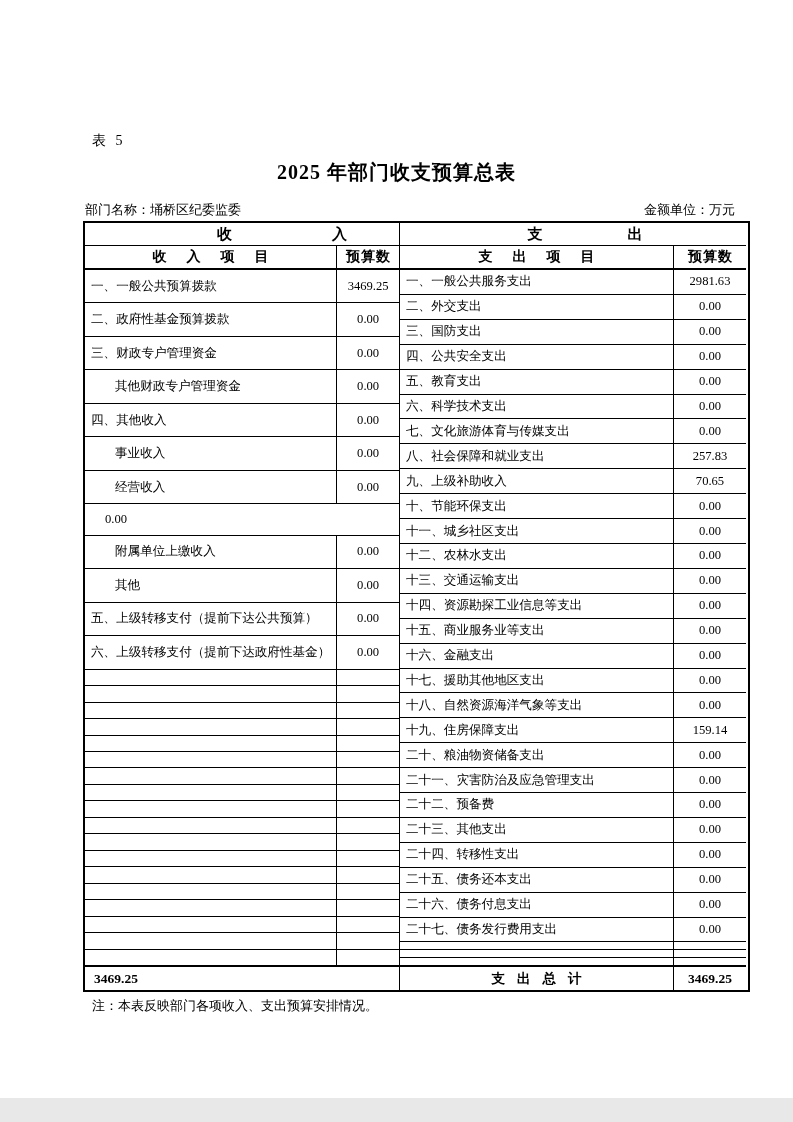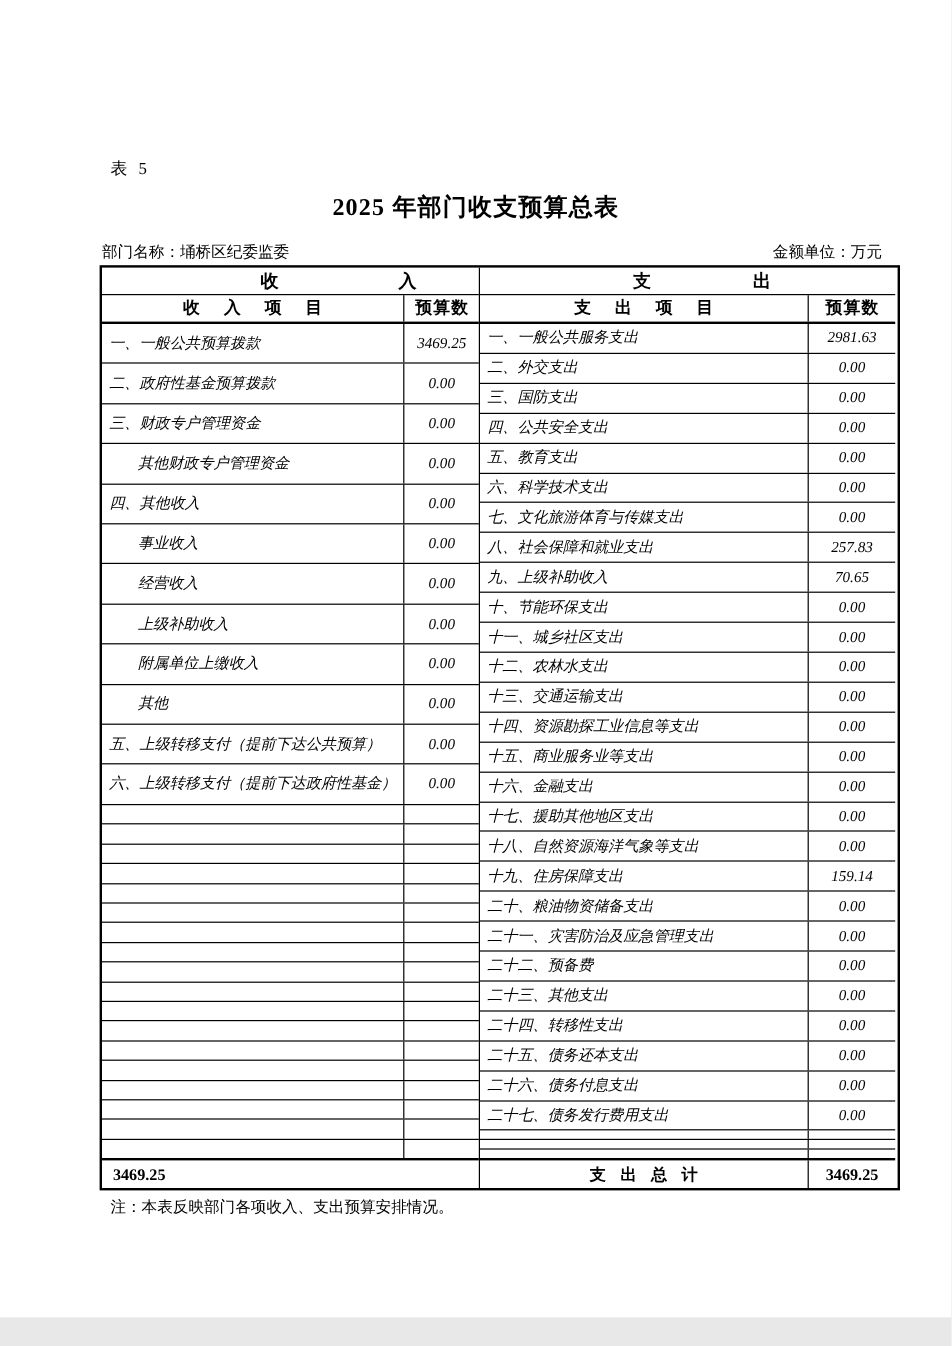--- a/index.html
+++ b/index.html
@@ -45,21 +45,21 @@
   .cell-item{display:flex;align-items:center;padding-left:6px;overflow:hidden;white-space:nowrap;}
   .cell-value{display:flex;align-items:center;justify-content:center;white-space:nowrap;}
   .left .cell-item{width:253px;border-right:1px solid #000;}
   .left .cell-value{width:62px;}
   .right .cell-item{width:274px;border-right:1px solid #000;}
   .right .cell-value{width:72px;}
   .head-row .cell-item{justify-content:center;padding-left:0;}
   .hspread{letter-spacing:20px;margin-right:-20px;}
   .hsmall{letter-spacing:1px;margin-right:-1px;}
   .rows{display:flex;flex-direction:column;height:695px;}
-  .row{flex:1 1 auto;border-bottom:1px solid #000;font-style:italic;}
+  .row{flex:1 1 auto;border-bottom:1px solid #000;}
   .row:last-child{border-bottom:none;}
   .cell-item.indent{padding-left:30px;}
   .total-row{height:25px;border-top:2px solid #000;font-weight:bold;font-size:13.5px;}
   .total-row .cell-item{justify-content:center;padding-left:0;}
   .tspread{letter-spacing:12px;margin-right:-12px;}
   .note{position:absolute;left:92px;top:997px;font-size:13px;}
 </style>
 </head>
 <body>
 
@@ -118,21 +118,20 @@
     <div class="cell-item indent">事业收入</div>
     <div class="cell-value">0.00</div>
   </div>
 
   <div class="row">
     <div class="cell-item indent">经营收入</div>
     <div class="cell-value">0.00</div>
   </div>
 
   <div class="row">
-    <div class="cell-item indent">上级补助收入</div>
     <div class="cell-value">0.00</div>
   </div>
 
   <div class="row">
     <div class="cell-item indent">附属单位上缴收入</div>
     <div class="cell-value">0.00</div>
   </div>
 
   <div class="row">
     <div class="cell-item indent">其他</div>

